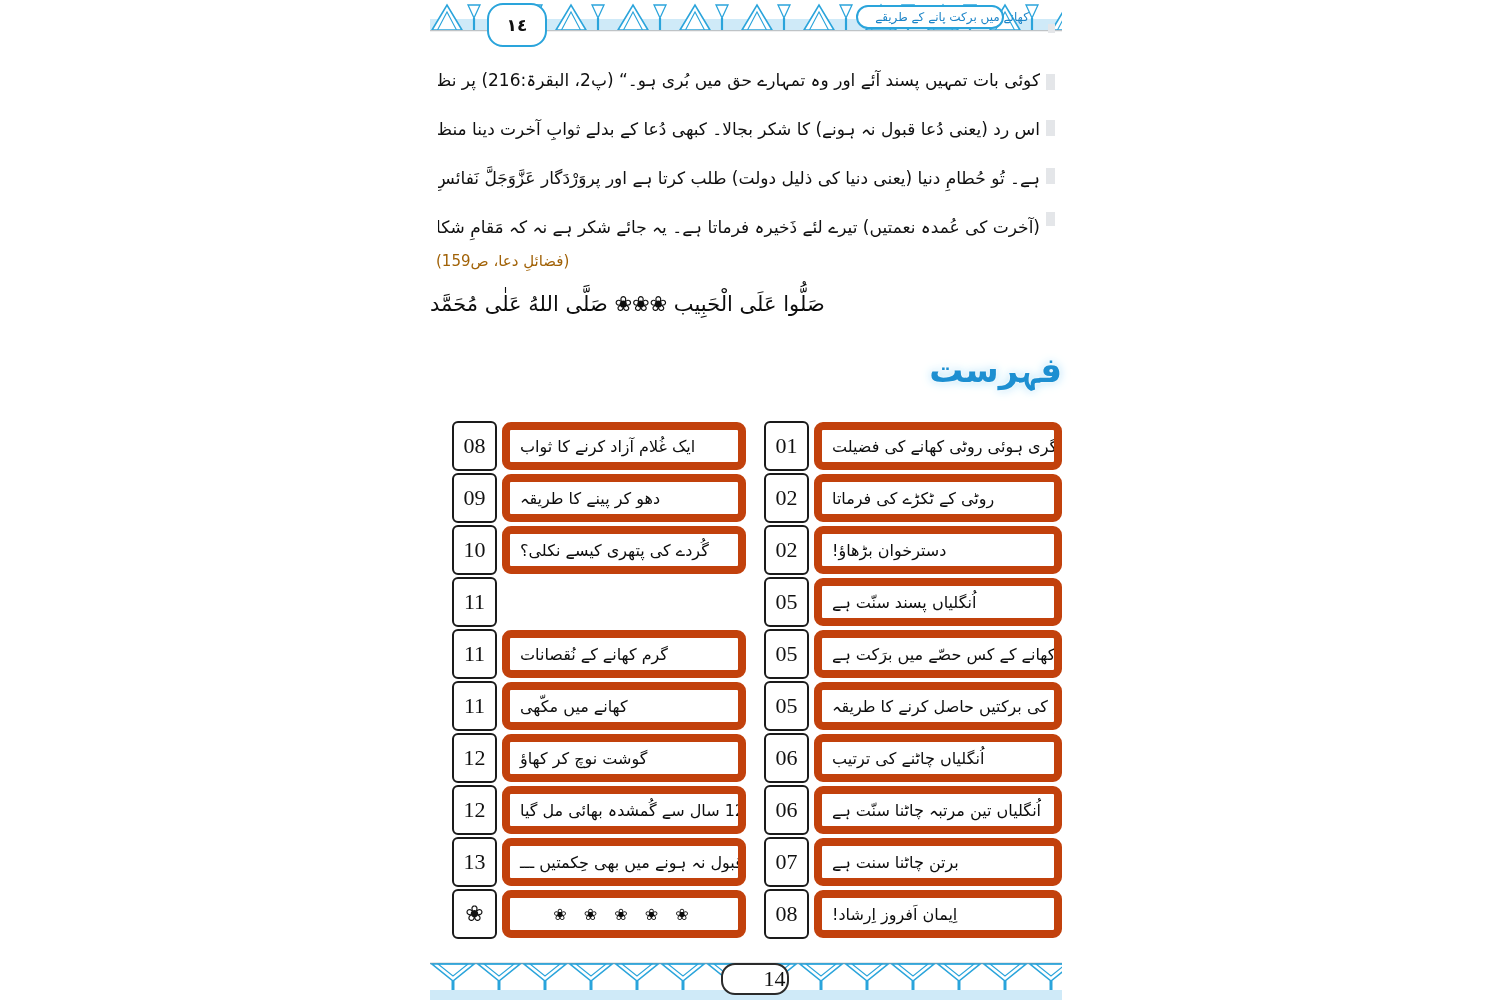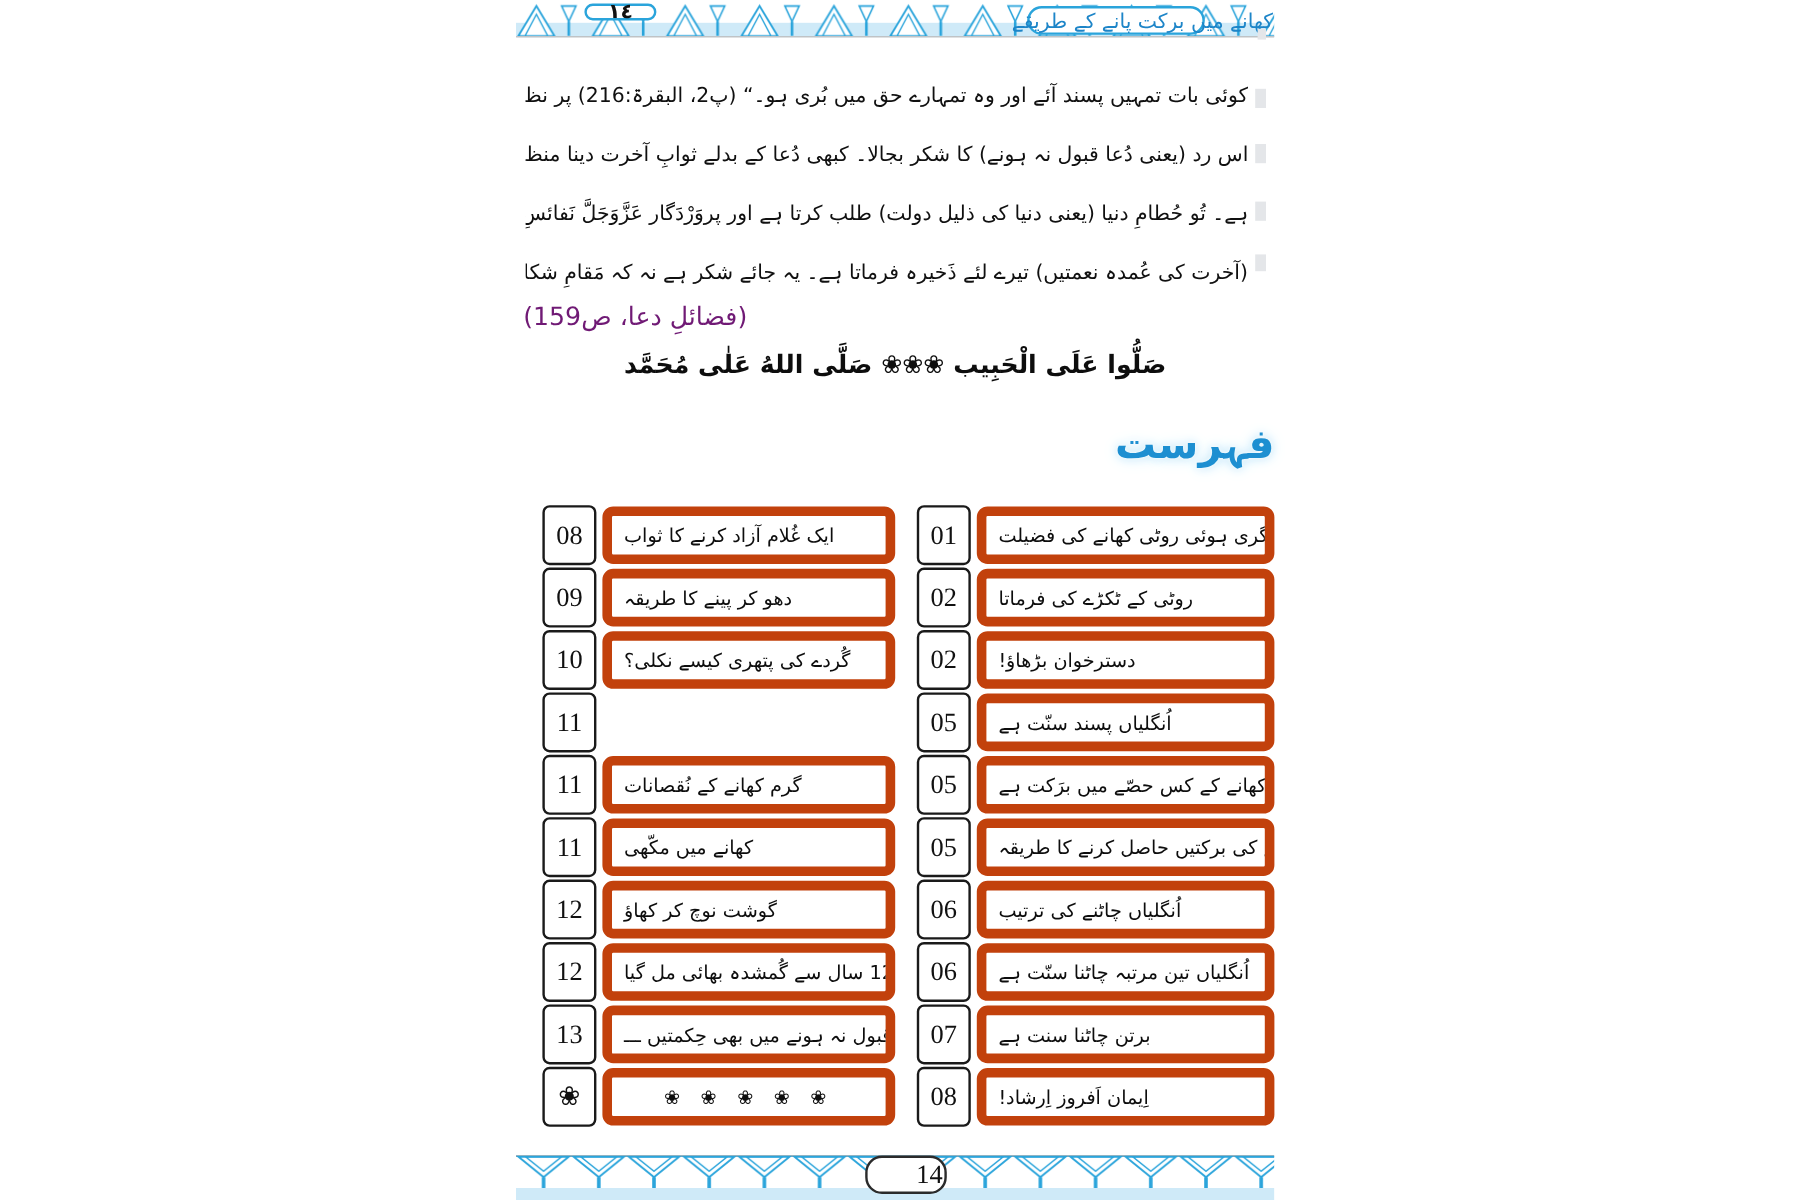--- a/index.html
+++ b/index.html
@@ -9,34 +9,34 @@
 
   
   .band{position:absolute;left:0;width:632px;}
   .band-top{top:2px;height:30px;}
   .band-bottom{top:960px;height:40px;}
   .band svg{display:block;}
 
   
   .pill{position:absolute;background:#fff;border:2px solid #2aa4db;border-radius:16px;
         display:flex;align-items:center;justify-content:center;box-sizing:border-box;}
-  .pill-pagenum-top{left:57px;top:3px;width:60px;height:14px;font-size:17px;color:#111;
+  .pill-pagenum-top{left:57px;top:3px;width:60px;height:44px;font-size:17px;color:#111;
         font-weight:bold;letter-spacing:2px;}
   .pill-title-top{left:426px;top:5px;width:148px;height:24px;}
-  .pill-title-top span{font-size:17px;color:#1d85c8;white-space:nowrap;direction:rtl;padding-left:44px;}
+  .pill-title-top span{font-size:12px;color:#1d85c8;white-space:nowrap;direction:rtl;padding-left:44px;}
   .pill-pagenum-bottom{left:291px;top:963px;width:68px;height:32px;border:2px solid #2b2b2b;
         border-radius:14px;font-family:"Liberation Serif",serif;font-size:22px;color:#111;z-index:3;padding-left:39px;}
 
   
   .para-line{position:absolute;left:8px;width:602px;height:49px;direction:rtl;text-align:right;
         white-space:nowrap;overflow:hidden;font-size:17px;line-height:49px;color:#101010;}
-  .reference{position:absolute;left:6px;top:252px;font-size:21px;color:#701a75;direction:rtl;
+  .reference{position:absolute;left:6px;top:252px;font-size:15px;color:#a16207;direction:rtl;
         white-space:nowrap;}
-  .salutation{position:absolute;left:0;top:292px;width:632px;text-align:center;direction:rtl;
-        font-size:21px;font-weight:bold;color:#0d0d0d;white-space:nowrap;}
+  .salutation{position:absolute;left:0;top:292px;width:632px;text-align:left;direction:rtl;
+        font-size:21px;font-weight:normal;color:#0d0d0d;white-space:nowrap;}
 
   
   .toc-heading{position:absolute;left:0;top:350px;width:632px;text-align:right;
         font-size:34px;font-weight:bold;color:#1d8fd1;direction:rtl;
         text-shadow:0 0 3px #ffffff,0 0 8px #bfe6f8,0 0 14px #d8f1fc;}
 
   
   .toc-table{position:absolute;top:420px;height:520px;display:flex;flex-direction:column;}
   .toc-table-left{left:22px;width:296px;}
   .toc-table-right{left:318px;width:300px;padding-left:16px;}

